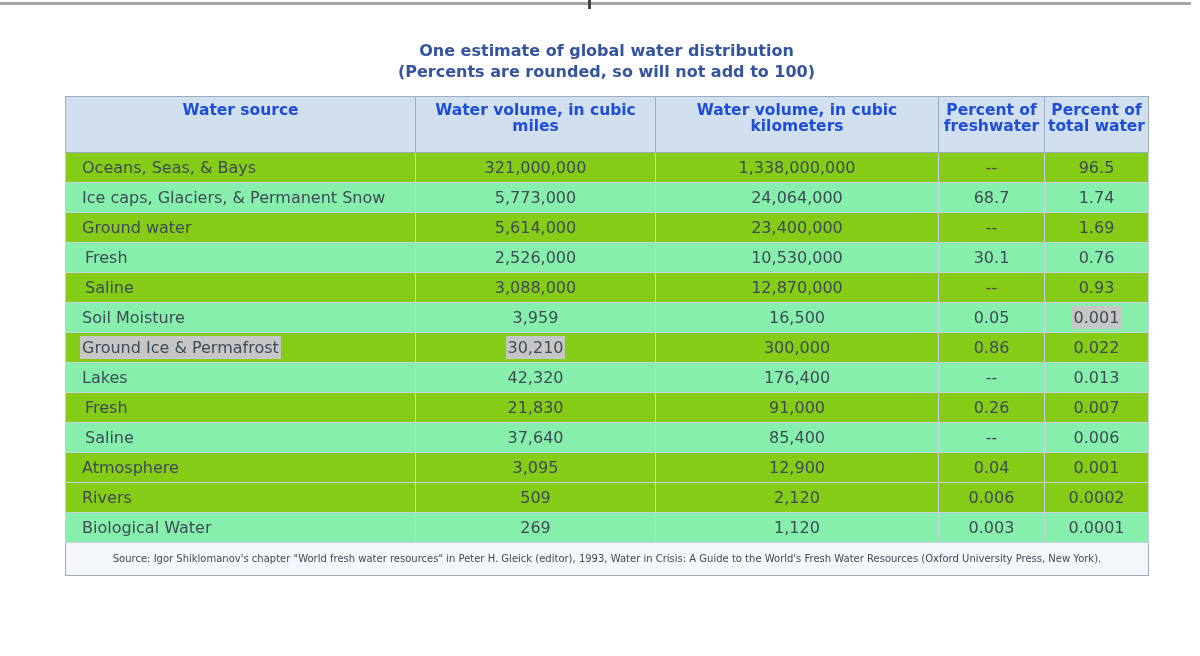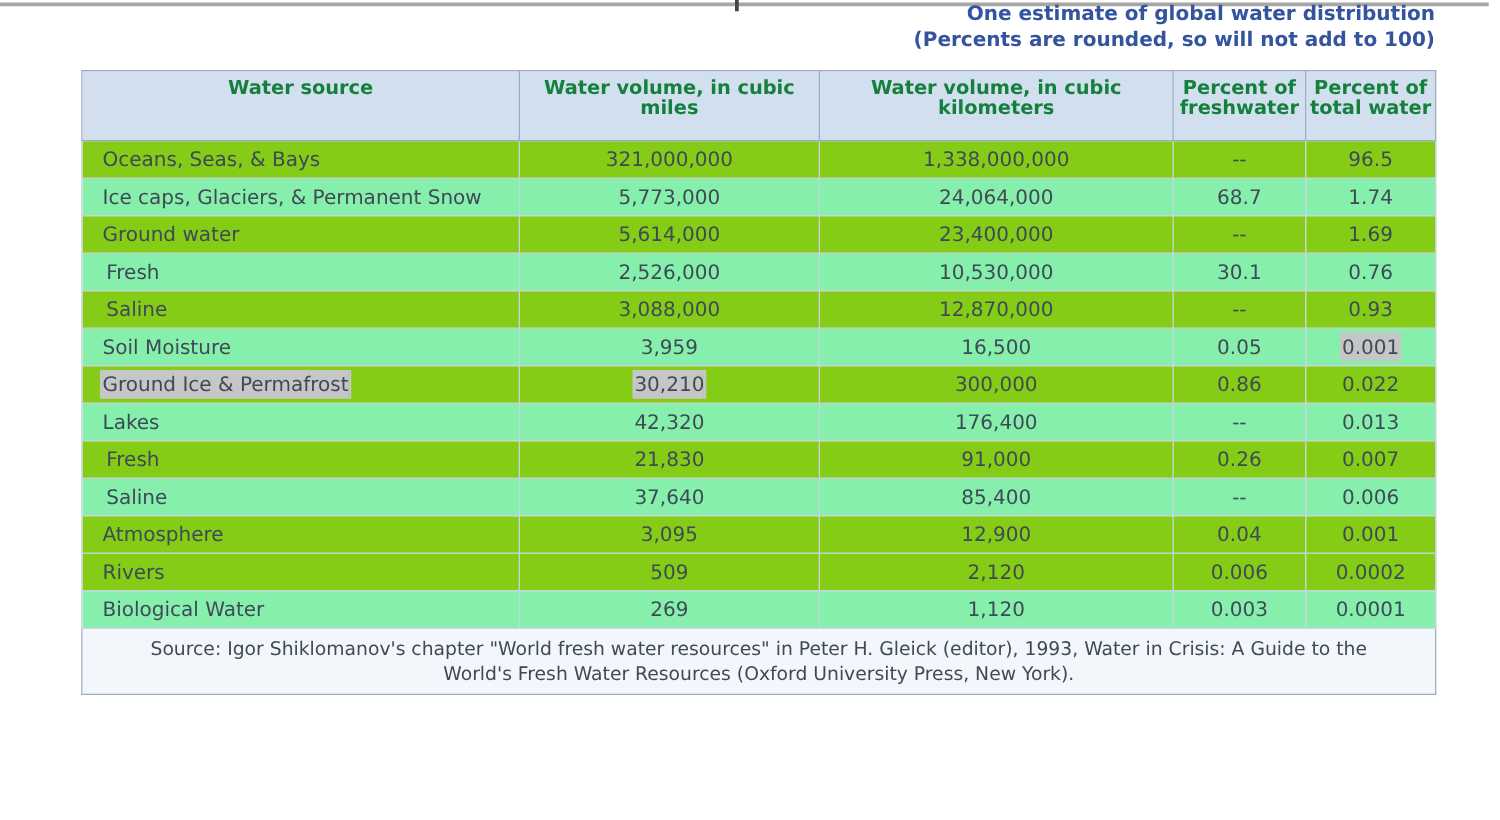--- a/index.html
+++ b/index.html
@@ -12,47 +12,47 @@
   .chrome-line {
     position: absolute; top: 2px; left: 0; width: 1191px; height: 3px;
     background: #a6a6a6;
   }
   .chrome-tick {
     position: absolute; top: 0; left: 588px; width: 3px; height: 9px;
     background: #454545;
   }
   .content { position: absolute; top: 0; left: 65px; width: 1083px; }
   .title {
-    text-align: right;
+    margin-top: 40px; text-align: center;
     color: #33549e; font-weight: bold; font-size: 16px; line-height: 21px;
   }
   table.water {
     margin-top: 14px; width: 1083px; border-collapse: collapse;
     table-layout: fixed; border: 1px solid #9cadc0;
   }
   col.c1 { width: 350px; } col.c2 { width: 240px; } col.c3 { width: 283px; }
   col.c4 { width: 106px; } col.c5 { width: 104px; }
   th {
-    background: #d2dfee; color: #15803d; font-weight: bold;
+    background: #d2dfee; color: #1d4ed8; font-weight: bold;
     font-size: 15.5px; line-height: 16px; text-align: center;
     vertical-align: top; border: 1px solid #9cadc0; padding: 5px 3px;
     height: 56px;
   }
   td {
     font-size: 16px; line-height: 19px; vertical-align: top;
     border: 1px solid #c7d3e1; border-top: 1px solid #c5cdd7;
     padding: 5px 8px; text-align: center;
   }
   tbody tr.odd  { background: #84cc16; }
   tbody tr.even { background: #86efac; }
   td.src { text-align: left; padding-left: 16px; padding-right: 28px; }
   td.src.indent { padding-left: 19px; }
   span.hl { background: #c6c6c6; box-shadow: 0 0 0 2px #c6c6c6; }
   tfoot td {
-    background: #f3f6fa; text-align: center; font-size: 15px; line-height: 20px;
+    background: #f3f6fa; text-align: center; font-size: 10px; line-height: 20px;
     padding: 6px 40px; border: 1px solid #9cadc0;
   }
 </style>
 </head>
 <body>
 
 <div class="chrome-line"></div>
 <div class="chrome-tick"></div>
 
 <div class="content">

